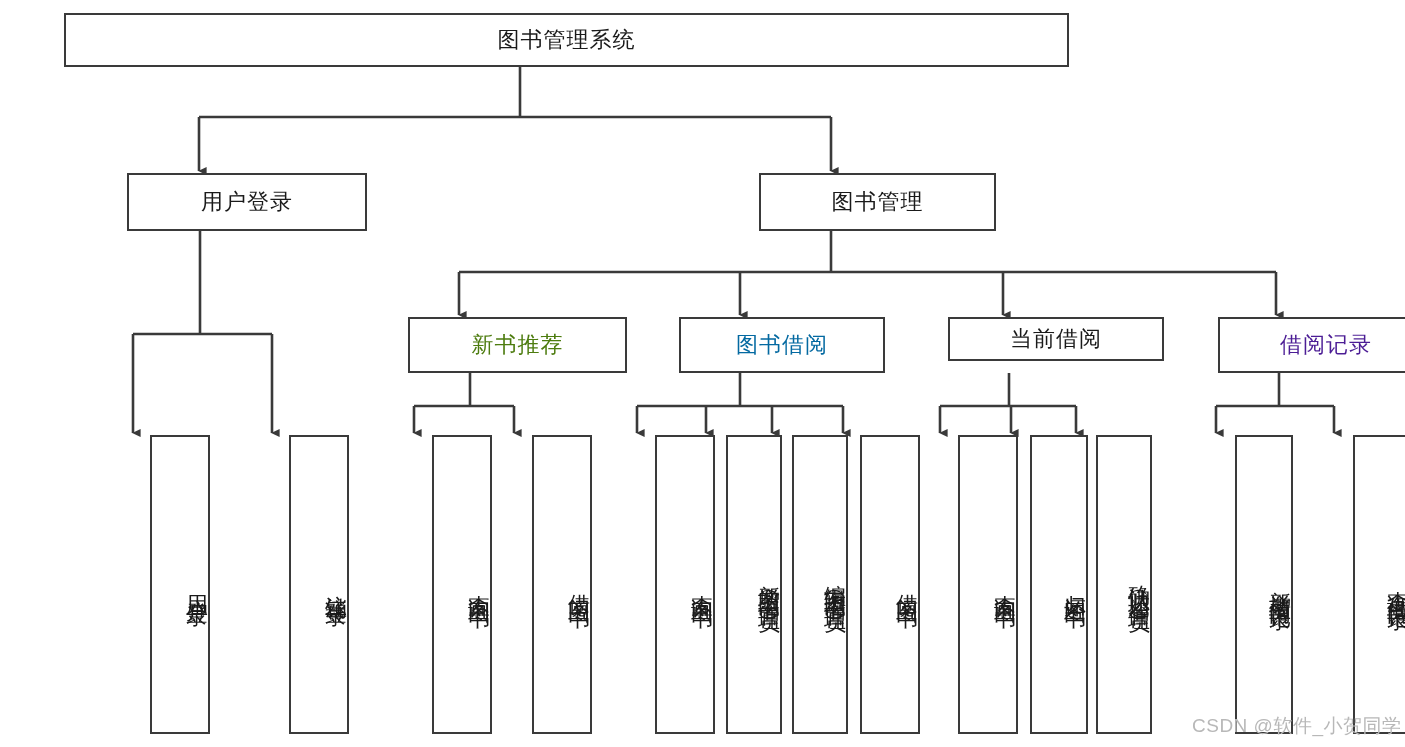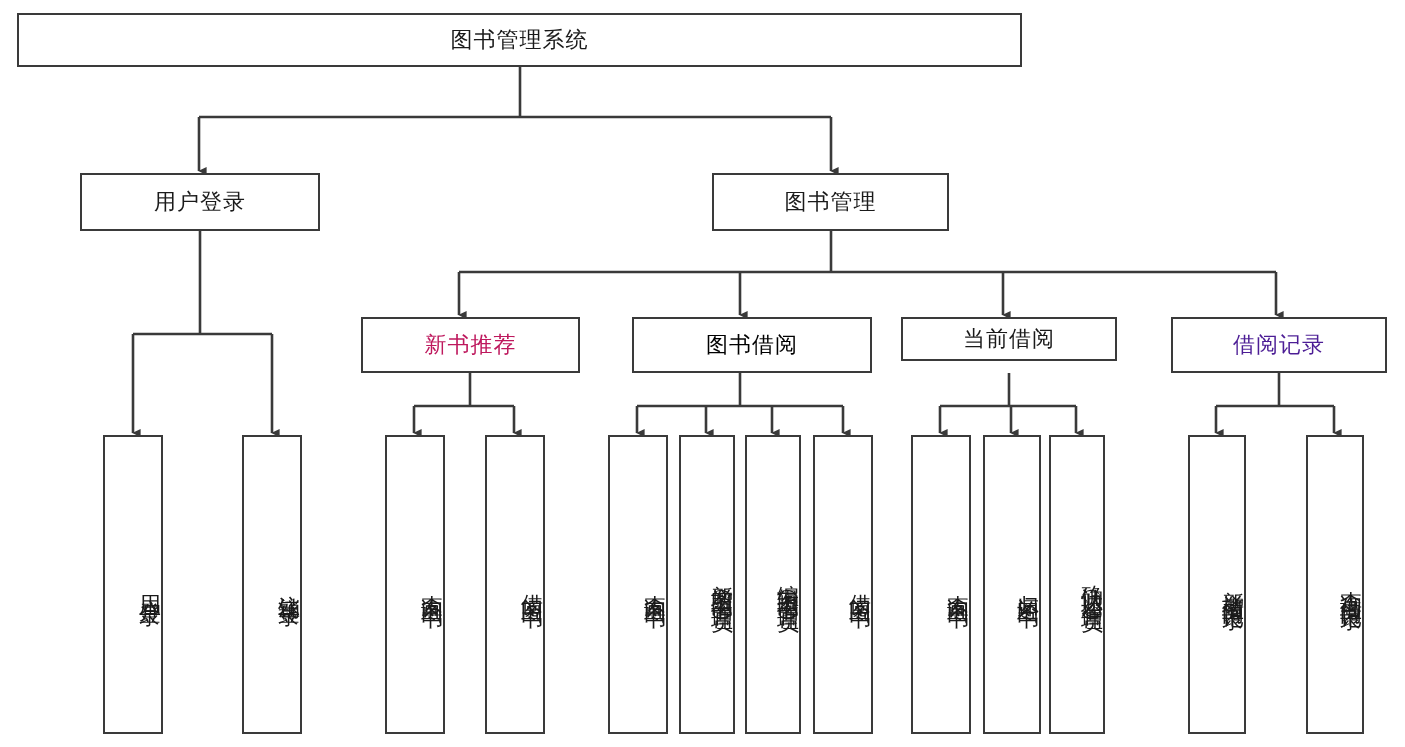--- a/index.html
+++ b/index.html
@@ -26,20 +26,21 @@
   }
   .node {
     position: absolute;
     box-sizing: border-box;
     background: #ffffff;
     border: 2px solid #3a3a3a;
     display: flex;
     align-items: center;
     justify-content: center;
     color: #1a1a1a;
+    margin-left: 47px;
   }
   .node.horiz {
     font-size: 22px;
     letter-spacing: 1px;
   }
   .node.vert {
     writing-mode: vertical-rl;
     text-orientation: upright;
     font-size: 22px;
     letter-spacing: 4px;
@@ -112,24 +113,24 @@
   <div id="node-layer">
       <div class="node horiz" style="left: 17px; top: 13px; width: 1005px; height: 54px; border-color: rgb(58, 58, 58); color: rgb(26, 26, 26);">
         <span class="hlabel">图书管理系统</span>
       </div>
       <div class="node horiz" style="left: 80px; top: 173px; width: 240px; height: 58px; border-color: rgb(58, 58, 58); color: rgb(26, 26, 26);">
         <span class="hlabel">用户登录</span>
       </div>
       <div class="node horiz" style="left: 712px; top: 173px; width: 237px; height: 58px; border-color: rgb(58, 58, 58); color: rgb(26, 26, 26);">
         <span class="hlabel">图书管理</span>
       </div>
-      <div class="node horiz" style="left: 361px; top: 317px; width: 219px; height: 56px; border-color: rgb(58, 58, 58); color: #be185d;">
+      <div class="node horiz" style="left: 361px; top: 317px; width: 219px; height: 56px; border-color: rgb(58, 58, 58); color: #4d7c0f;">
         <span class="hlabel">新书推荐</span>
       </div>
-      <div class="node horiz" style="left: 632px; top: 317px; width: 240px; height: 56px; border-color: rgb(58, 58, 58); color: #000000;">
+      <div class="node horiz" style="left: 632px; top: 317px; width: 206px; height: 56px; border-color: rgb(58, 58, 58); color: #0369a1;">
         <span class="hlabel">图书借阅</span>
       </div>
       <div class="node horiz" style="left: 901px; top: 317px; width: 216px; height: 44px; border-color: rgb(58, 58, 58); color: rgb(26, 26, 26);">
         <span class="hlabel">当前借阅</span>
       </div>
       <div class="node horiz" style="left: 1171px; top: 317px; width: 216px; height: 56px; border-color: rgb(58, 58, 58); color: #4c1d95;">
         <span class="hlabel">借阅记录</span>
       </div>
       <div class="node vert" style="left: 103px; top: 435px; width: 60px; height: 299px; border-color: rgb(58, 58, 58); color: rgb(26, 26, 26);">
         <span class="vlabel">用户登录</span>
@@ -165,14 +166,15 @@
         <span class="vlabel">确认归还（管理员）</span>
       </div>
       <div class="node vert" style="left: 1188px; top: 435px; width: 58px; height: 299px; border-color: rgb(58, 58, 58); color: rgb(26, 26, 26);">
         <span class="vlabel">新增借阅记录</span>
       </div>
       <div class="node vert" style="left: 1306px; top: 435px; width: 58px; height: 299px; border-color: rgb(58, 58, 58); color: rgb(26, 26, 26);">
         <span class="vlabel">查询借阅记录</span>
       </div>
     </div>
 
+  <div class="watermark" style="left: 1192px; top: 713px; color: rgb(184, 184, 184);">CSDN @软件_小贺同学</div>
 
 </div>
 
 </body></html>

